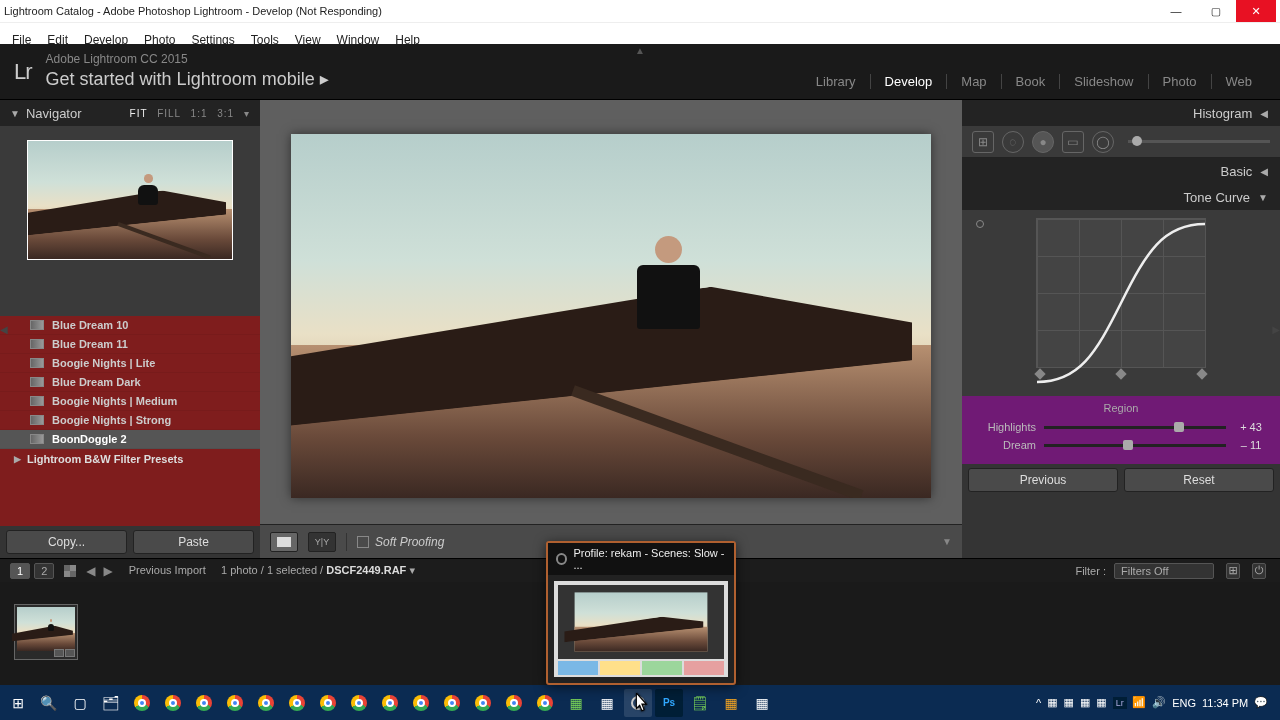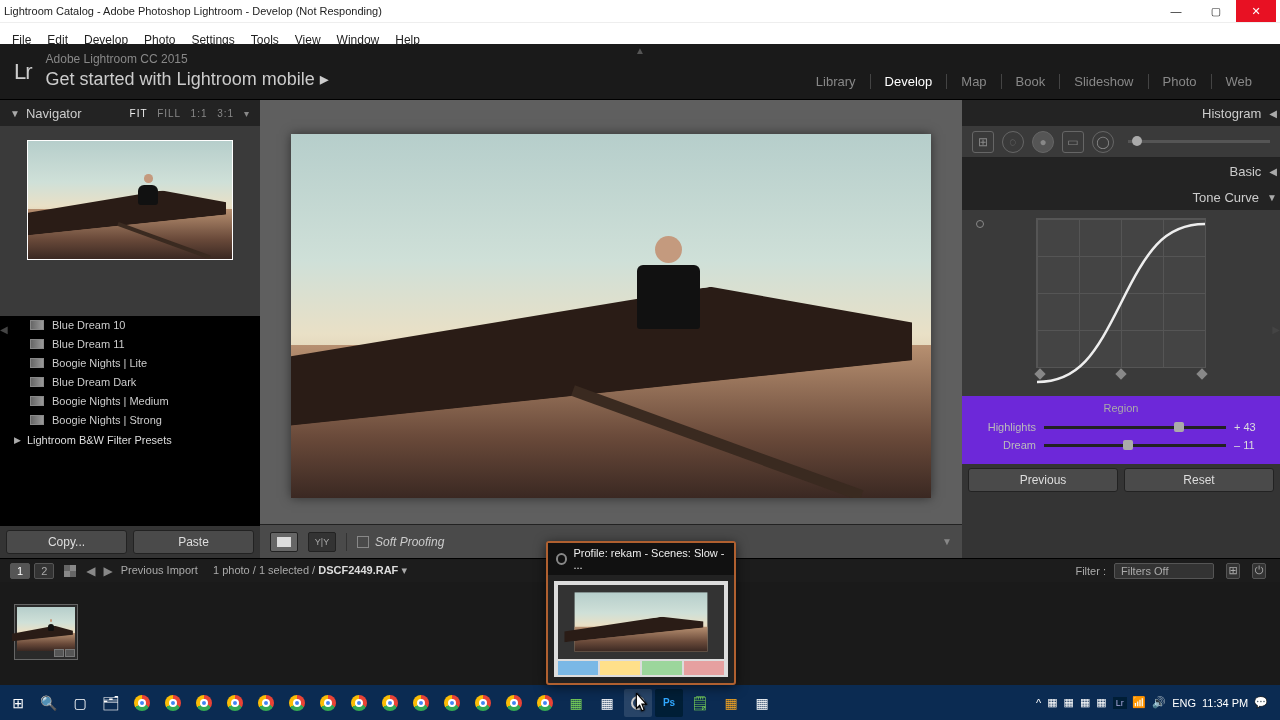--- a/index.html
+++ b/index.html
@@ -34,74 +34,74 @@
 
 .leftpanel { width:260px; background:#343434; display:flex; flex-direction:column; }
 .panel-header { height:26px; background:#232323; color:#ccc; font-size:13px; display:flex; align-items:center; padding:0 10px; }
 .panel-header .tri { font-size:10px; margin-right:6px; color:#aaa;}
 .nav-zoom { margin-left:auto; font-size:10px; color:#888; letter-spacing:1px;}
 .nav-zoom span { margin-left:6px; cursor:pointer;}
 .nav-zoom span.active { color:#eee; }
 .nav-thumb-wrap { padding:14px; display:flex; justify-content:center; background:#3a3a3a; min-height:190px;}
 .nav-thumb { width:206px; height:120px; border:1px solid #fff; position:relative; overflow:hidden;}
 
-.preset-list { flex:1; background:#000000; overflow:hidden; font-size:11px; color:#ccc;}
+.preset-list { flex:1; background:#7f1d1d; overflow:hidden; font-size:11px; color:#ccc;font-weight:bold;}
 .preset-item { height:19px; display:flex; align-items:center; padding-left:30px; cursor:pointer; border-bottom:1px solid rgba(0,0,0,0.05);}
 .preset-item.selected { background:#555; color:#fff;}
 .preset-item .ico { width:14px; height:10px; border:1px solid #888; margin-right:8px; background:linear-gradient(90deg,#666,#999);}
 .preset-folder { height:19px; display:flex; align-items:center; padding-left:14px; color:#ddd; font-size:11px; cursor:pointer;}
 .preset-folder .tri { font-size:9px; margin-right:6px; color:#aaa;}
 
 .leftbuttons { height:32px; display:flex; gap:6px; padding:4px 6px; background:#343434;}
 .leftbuttons button { flex:1; background:#4a4a4a; border:1px solid #222; border-radius:3px; color:#ddd; font-size:12px; cursor:pointer;}
 
 .center { flex:1; display:flex; flex-direction:column; background:#5a5a5a; }
 .canvas-wrap { flex:1; display:flex; align-items:center; justify-content:center; padding:20px 20px 12px 20px; background:#5f5f5f; }
 .main-image { width:640px; height:364px; position:relative; overflow:hidden; box-shadow:0 0 10px rgba(0,0,0,0.5);}
 .toolbar { height:34px; background:#4a4a4a; display:flex; align-items:center; padding:0 10px; font-size:12px; color:#ccc; gap:10px; border-top:1px solid #222;}
 .toolbar .viewbtn { width:28px; height:20px; background:#333; border:1px solid #222; border-radius:2px; display:flex; align-items:center; justify-content:center; cursor:pointer;}
 .toolbar .viewbtn.active { background:#666;}
 .toolbar .chk { width:12px; height:12px; border:1px solid #888; display:inline-block; margin-right:6px;}
 .toolbar .dd { margin-left:auto; color:#888; font-size:10px;}
 
 .rightpanel { width:318px; background:#343434; display:flex; flex-direction:column; color:#ccc; }
-.rightpanel .panel-header.end { justify-content:flex-end; padding-right:3px;}
+.rightpanel .panel-header.end { justify-content:flex-end; padding-right:12px;}
 .rightpanel .panel-header .endtri { margin-left:8px; font-size:10px; color:#aaa;}
 .tools-row { height:32px; background:#3a3a3a; display:flex; align-items:center; padding:0 10px; gap:8px; border-bottom:1px solid #222;}
 .tool-ico { width:22px; height:22px; border:1px solid #666; border-radius:3px; display:flex; align-items:center; justify-content:center; font-size:12px; color:#888; cursor:pointer;}
 .tool-ico.circle { border-radius:50%;}
 .tool-slider { flex:1; height:3px; background:#555; margin-left:6px; position:relative;}
 .tool-slider .knob { position:absolute; left:4px; top:-4px; width:10px; height:10px; border-radius:50%; background:#aaa;}
 
 .tone-graph { height:186px; background:#3a3a3a; padding:8px 12px 4px 12px; position:relative; }
 .tone-graph .dot { position:absolute; left:14px; top:10px; width:8px; height:8px; border-radius:50%; border:1px solid #888;}
 .curve-box { width:170px; height:150px; margin:0 auto; background:#444; position:relative; border:1px solid #555;}
 .curve-box .grid { position:absolute; inset:0; background-image:linear-gradient(#555 1px,transparent 1px),linear-gradient(90deg,#555 1px,transparent 1px); background-size:25% 25%;}
 .curve-box svg { position:absolute; inset:0; }
 .range-markers { display:flex; justify-content:space-between; width:170px; margin:2px auto 0 auto;}
 .range-markers span { width:8px; height:8px; background:#888; display:block; transform:rotate(45deg);}
 
-.region-block { padding:6px 12px 10px 12px; background:#6d28d9; font-size:11px;}
+.region-block { padding:6px 12px 10px 12px; background:#701a75; font-size:11px;}
 .region-title { text-align:center; color:#aaa; margin-bottom:4px;}
 .reg-row { display:flex; align-items:center; height:18px; }
 .reg-row label { width:70px; text-align:right; padding-right:8px; color:#bbb;}
 .reg-row .slider { flex:1; height:3px; background:#222; position:relative; margin-right:8px;}
 .reg-row .slider .knob { position:absolute; top:-4px; width:10px; height:10px; border-radius:2px; background:#aaa; transform:translateX(-50%);}
-.reg-row .val { width:34px; text-align:left; color:#ddd;}
+.reg-row .val { width:34px; text-align:center; color:#ddd;}
 
 .rightbuttons { height:32px; display:flex; gap:6px; padding:4px 6px; background:#343434;}
 .rightbuttons button { flex:1; background:#4a4a4a; border:1px solid #222; border-radius:3px; color:#ddd; font-size:12px; cursor:pointer;}
 
 
 .filmstrip-bar { height:24px; background:#1c1c1c; display:flex; align-items:center; padding:0 10px; font-size:11px; color:#aaa; border-top:1px solid #000;}
 .filmstrip-bar .pill { background:#333; border:1px solid #555; border-radius:2px; padding:0 6px; margin-right:4px; height:16px; display:inline-flex; align-items:center; cursor:pointer;}
 .filmstrip-bar .pill.on { color:#fff; background:#555;}
 .filmstrip-bar .grid-ico { width:12px; height:12px; background:conic-gradient(#888 0 25%,#666 0 50%,#888 0 75%,#666 0); margin:0 6px;}
 .filmstrip-bar .navarrow { padding:0 4px; color:#888; cursor:pointer; font-size:12px;}
-.filmstrip-bar .crumb { margin-left:4px;}
+.filmstrip-bar .crumb { margin-left:12px;}
 .filmstrip-bar .crumb b { color:#ddd;}
 .filmstrip-bar .fright { margin-left:auto; display:flex; align-items:center; gap:8px;}
 
 .filmstrip { height:100px; background:#1a1a1a; display:flex; align-items:center; padding:8px 14px; gap:8px;}
 .film-thumb { width:64px; height:56px; border:1px solid #666; padding:2px; background:#2a2a2a; position:relative;}
 .film-thumb .inner { width:100%; height:44px; }
 .film-thumb .badges { position:absolute; bottom:2px; right:2px; display:flex; gap:1px;}
 .film-thumb .badges span { width:10px; height:8px; background:#555; border:1px solid #777;}
 
 
@@ -220,20 +220,24 @@
           <span class="ico"></span>
           <span>Blue Dream Dark</span>
         </div>
       <div class="preset-item">
           <span class="ico"></span>
           <span>Boogie Nights | Medium</span>
         </div>
       <div class="preset-item">
           <span class="ico"></span>
           <span>Boogie Nights | Strong</span>
+        </div>
+      <div class="preset-item selected">
+          <span class="ico"></span>
+          <span>BoonDoggle 2</span>
         </div>
       <div class="preset-folder">
           <span class="tri">▶</span>
           <span>Lightroom B&amp;W Filter Presets</span>
         </div>
     </div>
     <div class="leftbuttons">
       <button>Copy...</button>
       <button>Paste</button>
     </div>

